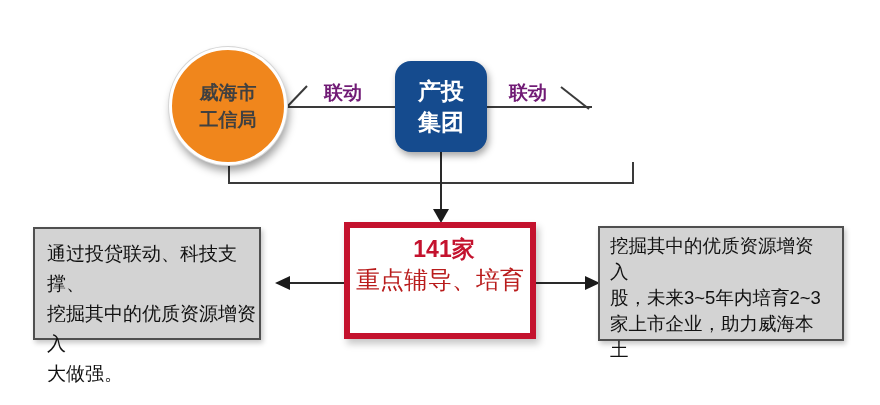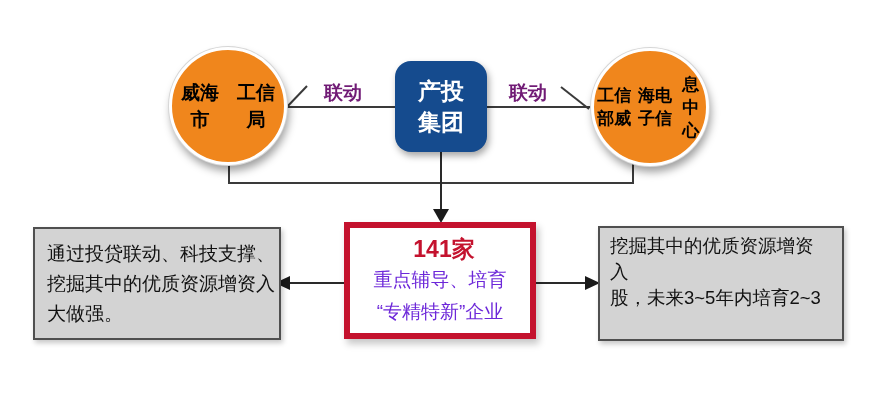--- a/index.html
+++ b/index.html
@@ -18,23 +18,23 @@
     pointer-events:none;
   }
   .circle-node{
     position:absolute;
     width:118px;height:118px;
     border-radius:50%;
     background:#F0861C;
     border:3px solid #ffffff;
     box-sizing:border-box;
     box-shadow:0 0 0 1px #d6d6d6, 2px 6px 9px rgba(0,0,0,0.38);
-    display:flex;flex-direction:row;
+    display:flex;flex-direction:column;
     align-items:center;justify-content:center;
-    color:#000000;font-weight:bold;text-align:center;
+    color:#404040;font-weight:bold;text-align:center;
   }
   .circle-left{left:169px;top:47px;font-size:19px;line-height:27px;}
   .circle-right{left:591px;top:48px;font-size:17px;line-height:23px;}
   .center-node{
     position:absolute;left:395px;top:61px;
     width:92px;height:91px;
     background:#154B8E;border-radius:16px;
     box-shadow:2px 4px 7px rgba(0,0,0,0.35);
     display:flex;flex-direction:column;
     align-items:center;justify-content:center;
@@ -55,32 +55,32 @@
     background:#ffffff;
     border:6px solid #C4122E;
     box-shadow:3px 5px 7px rgba(0,0,0,0.22);
     text-align:center;
     padding-top:6px;
   }
   .result-headline{
     color:#C4122E;font-weight:bold;font-size:23px;line-height:30px;margin-left:8px;
   }
   .result-line{
-    color:#6d28d9;font-size:19px;line-height:32px;
+    color:#b91c1c;font-size:24px;line-height:32px;
   }
   .note-box{
     position:absolute;
     box-sizing:border-box;
     background:#D3D3D3;
     border:2px solid #4F4F4F;
     box-shadow:2px 3px 5px rgba(0,0,0,0.22);
     color:#111111;
   }
   .note-left{
-    left:33px;top:227px;width:248px;height:113px;
+    left:33px;top:227px;width:228px;height:113px;
     padding:10px 0 12px 12px;
     font-size:19px;line-height:30px;
   }
   .note-right{
     left:598px;top:226px;width:246px;height:115px;
     padding:5px 12px 0 10px;
     font-size:18.5px;line-height:26px;
   }
 </style>
 </head>
@@ -111,39 +111,34 @@
   <div class="circle-node circle-left">
     <div>威海市</div>
     <div>工信局</div>
   </div>
 
   <div class="center-node">
     <div>产投</div>
     <div>集团</div>
   </div>
 
-  <div class="circle-node circle-right">
-    <div>工信部威</div>
-    <div>海电子信</div>
-    <div>息中心</div>
-  </div>
 
   <div class="link-label link-label-left">联动</div>
   <div class="link-label link-label-right">联动</div>
 
   <div class="result-box">
     <div class="result-headline">141家</div>
     <div class="result-line">重点辅导、培育</div>
-    <div class="result-line">“专精特新”企业</div>
   </div>
 
   <div class="note-box note-left">
     <div>通过投贷联动、科技支撑、</div>
     <div>挖掘其中的优质资源增资入</div>
     <div>大做强。</div>
   </div>
 
   <div class="note-box note-right">
     <div>挖掘其中的优质资源增资入</div>
     <div>股，未来3~5年内培育2~3</div>
+    <div>家上市企业，助力威海本土</div>
   </div>
 
 </div>
 
 </body></html>

